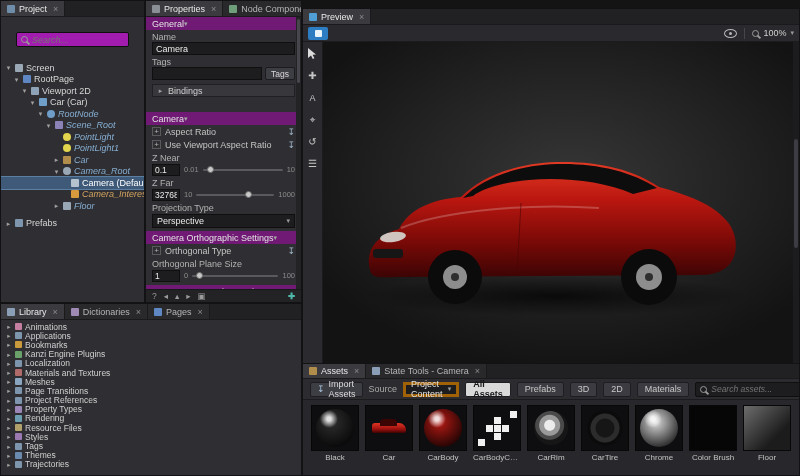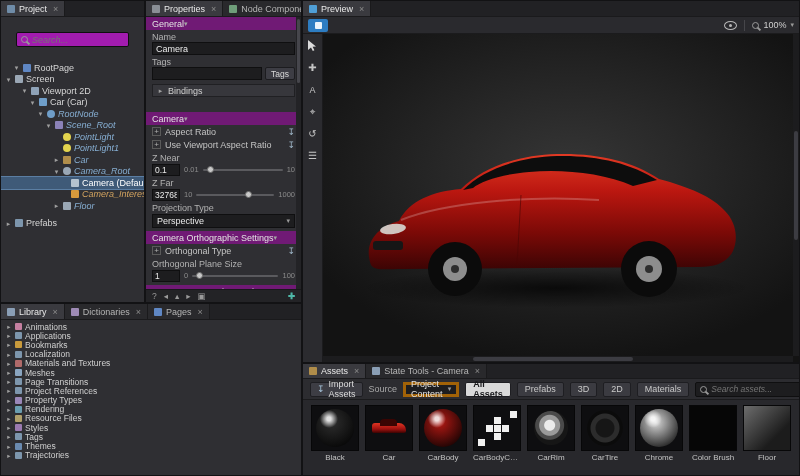--- a/index.html
+++ b/index.html
@@ -116,29 +116,29 @@
       <span class="ticon" style="--c:#6f8ca8"></span>
       <span>Project</span>
       <span class="close"></span>
     </div>
   </div>
   <div class="search">
     <span class="mag"></span>
     <input placeholder="Search..." style="">
   </div>
   <div class="pcontent">
+    <div class="trow" style="padding-left:4px">
+      <span class="exp chev-d"></span>
+      <span class="nicon" style="--c:#9aa7b5"></span>
+      <span class="tlabel">Screen</span>
+    </div>
     <div class="trow" style="padding-left:12px">
       <span class="exp chev-d"></span>
       <span class="nicon" style="--c:#5f87c4"></span>
       <span class="tlabel">RootPage</span>
-    </div>
-    <div class="trow" style="padding-left:4px">
-      <span class="exp chev-d"></span>
-      <span class="nicon" style="--c:#9aa7b5"></span>
-      <span class="tlabel">Screen</span>
     </div>
     <div class="trow" style="padding-left:20px">
       <span class="exp chev-d"></span>
       <span class="nicon" style="--c:#8fa3b8"></span>
       <span class="tlabel">Viewport 2D</span>
     </div>
     <div class="trow" style="padding-left:28px">
       <span class="exp chev-d"></span>
       <span class="nicon" style="--c:#6f9ec9"></span>
       <span class="tlabel">Car (Car)</span>
@@ -293,21 +293,21 @@
   <div class="pfoot">
     <span>?</span>
     <span>◂</span>
     <span>▴</span>
     <span>▸</span>
     <span>▣</span>
     <span class="fplus">✚</span>
   </div>
 </div>
 
-<div class="panel" id="preview-panel" style="left:302px;top:0;width:498px;height:363px">
+<div class="panel" id="preview-panel" style="left:302px;top:8px;width:498px;height:363px">
   <div class="tabs">
     <div class="tab active">
       <span class="ticon" style="--c:#4f9ed6"></span>
       <span>Preview</span>
       <span class="close"></span>
     </div>
   </div>
   <div class="pvtoolbar">
     <span class="connect"></span>
     <span class="pvspacer"></span>
@@ -399,20 +399,25 @@
         <span class="licon" style="--c:#7d96ad"></span>
         <span class="llabel">Applications</span>
       </div>
     <div class="lrow">
         <span class="exp chev-r"></span>
         <span class="licon" style="--c:#c89a3c"></span>
         <span class="llabel">Bookmarks</span>
       </div>
     <div class="lrow">
         <span class="exp chev-r"></span>
+        <span class="licon" style="--c:#6aa06a"></span>
+        <span class="llabel">Kanzi Engine Plugins</span>
+      </div>
+    <div class="lrow">
+        <span class="exp chev-r"></span>
         <span class="licon" style="--c:#7d96ad"></span>
         <span class="llabel">Localization</span>
       </div>
     <div class="lrow">
         <span class="exp chev-r"></span>
         <span class="licon" style="--c:#b06a6a"></span>
         <span class="llabel">Materials and Textures</span>
       </div>
     <div class="lrow">
         <span class="exp chev-r"></span>

